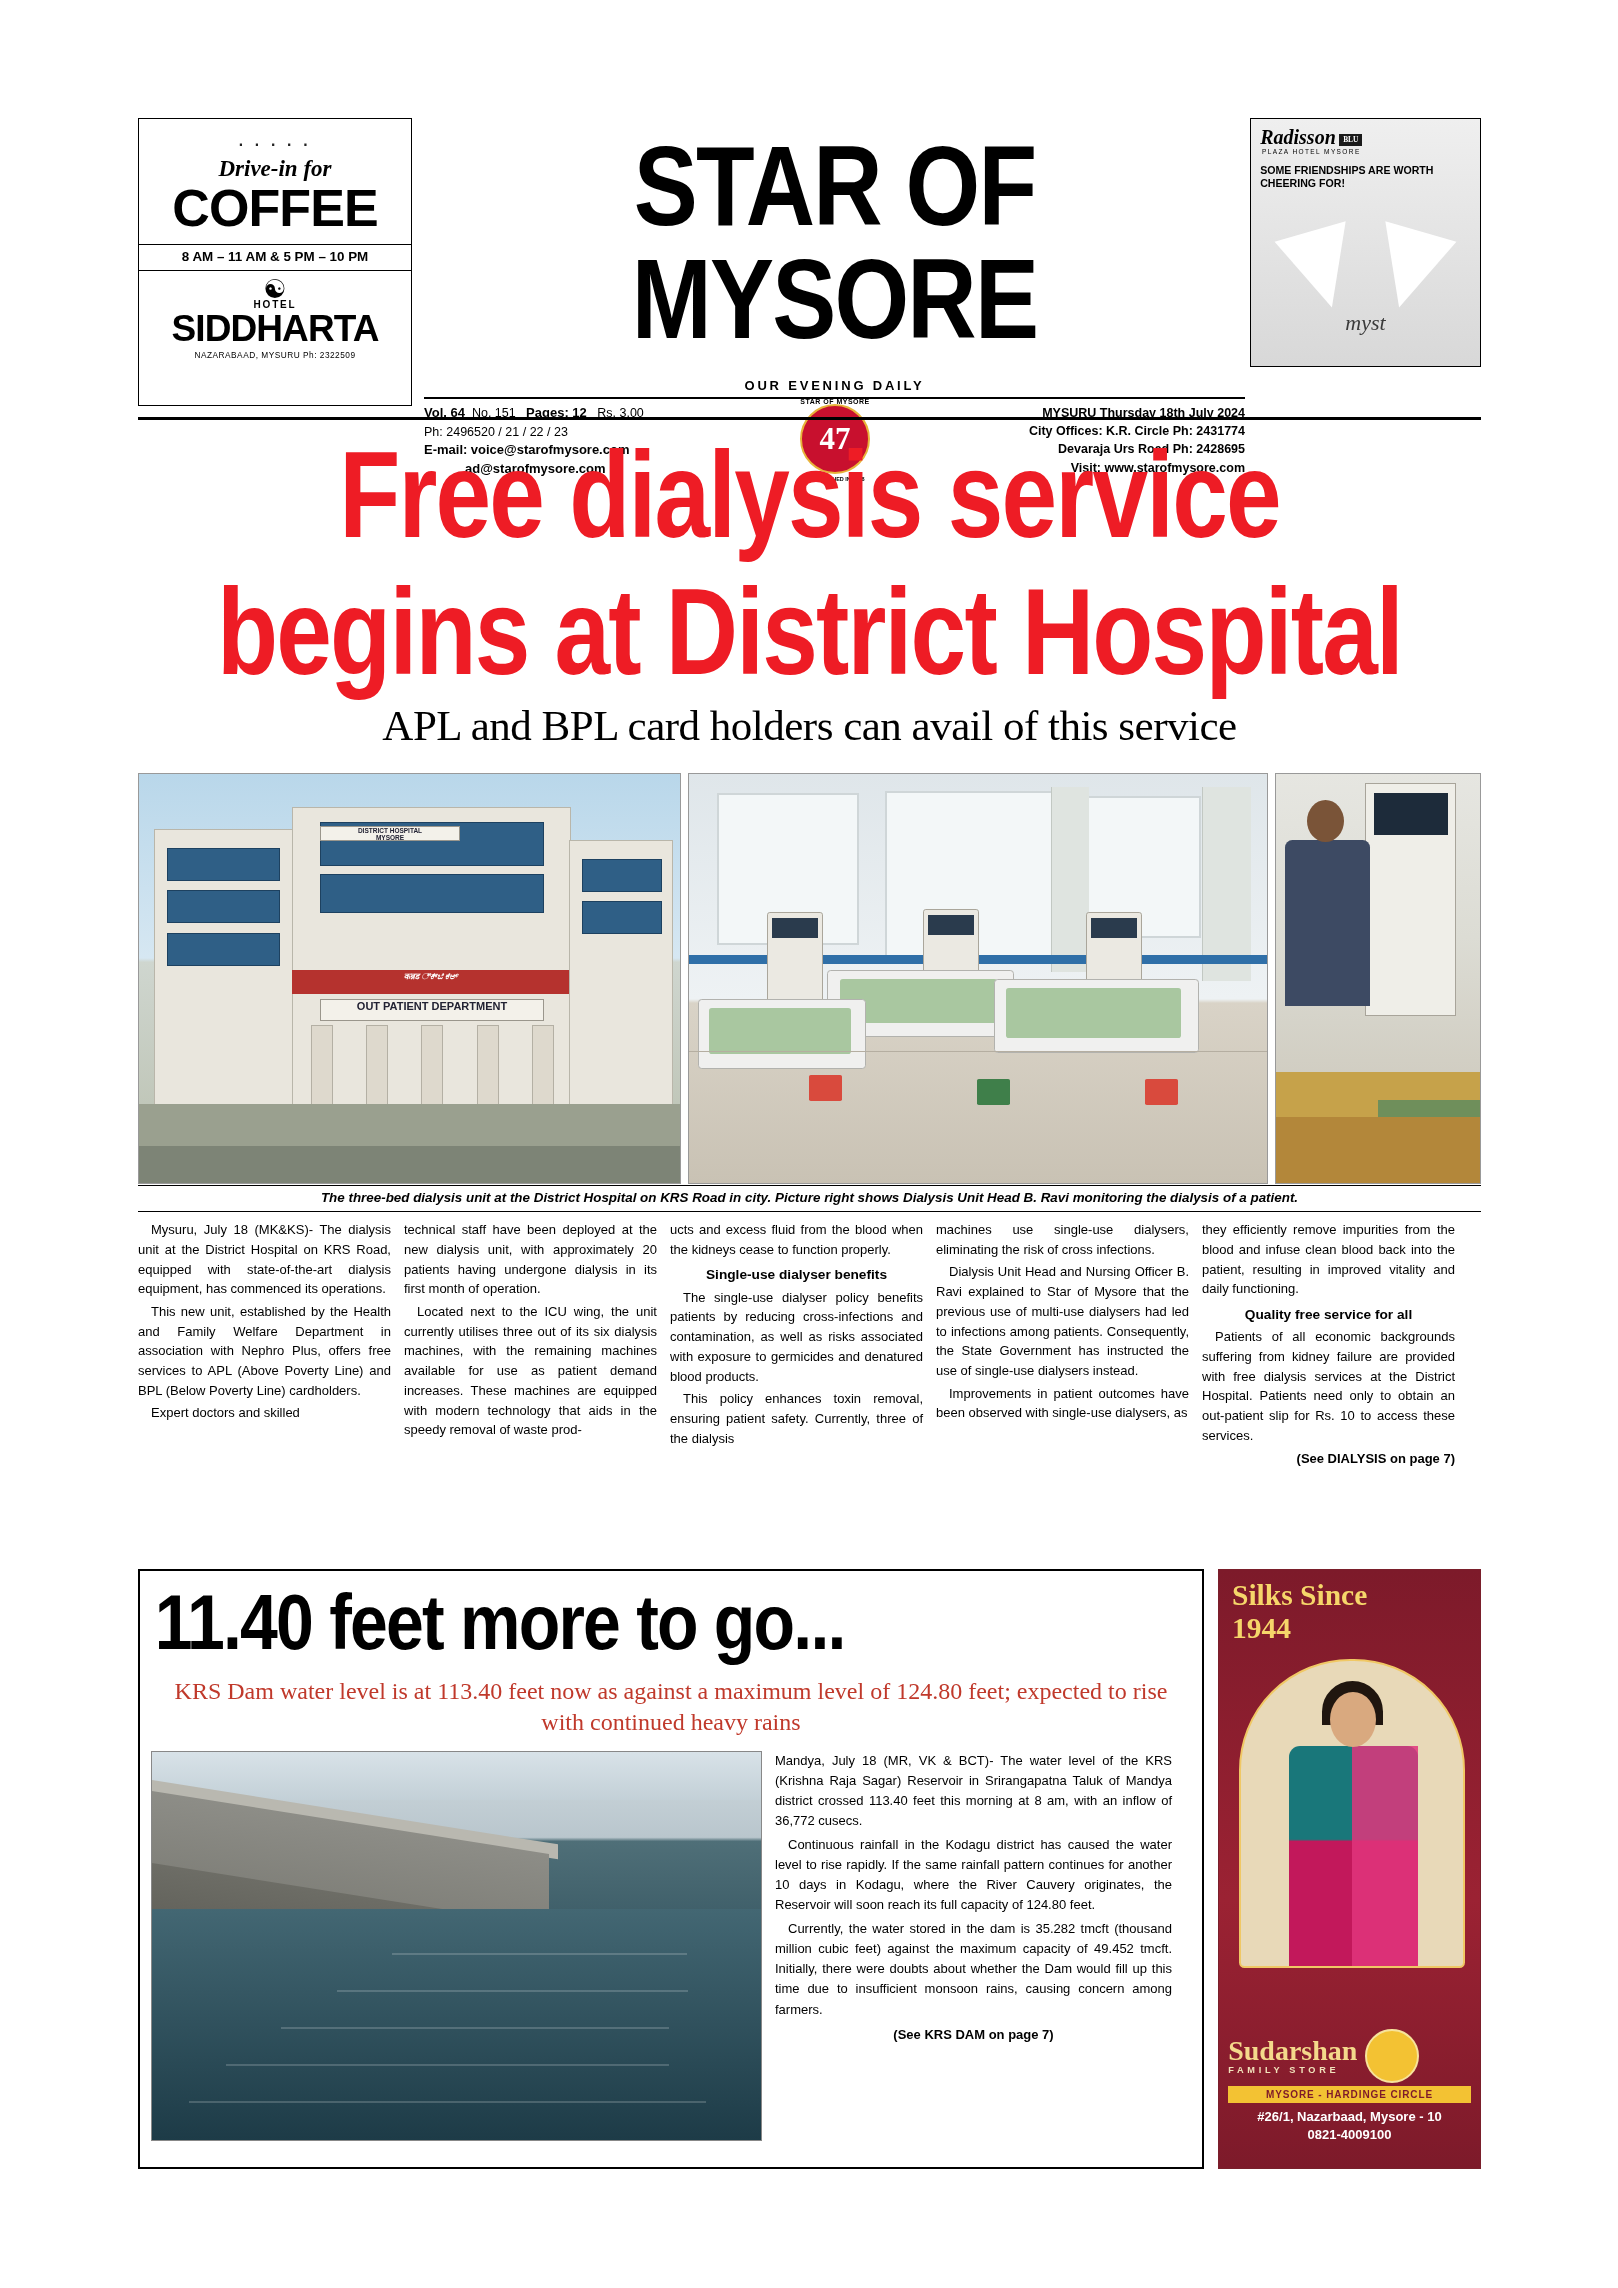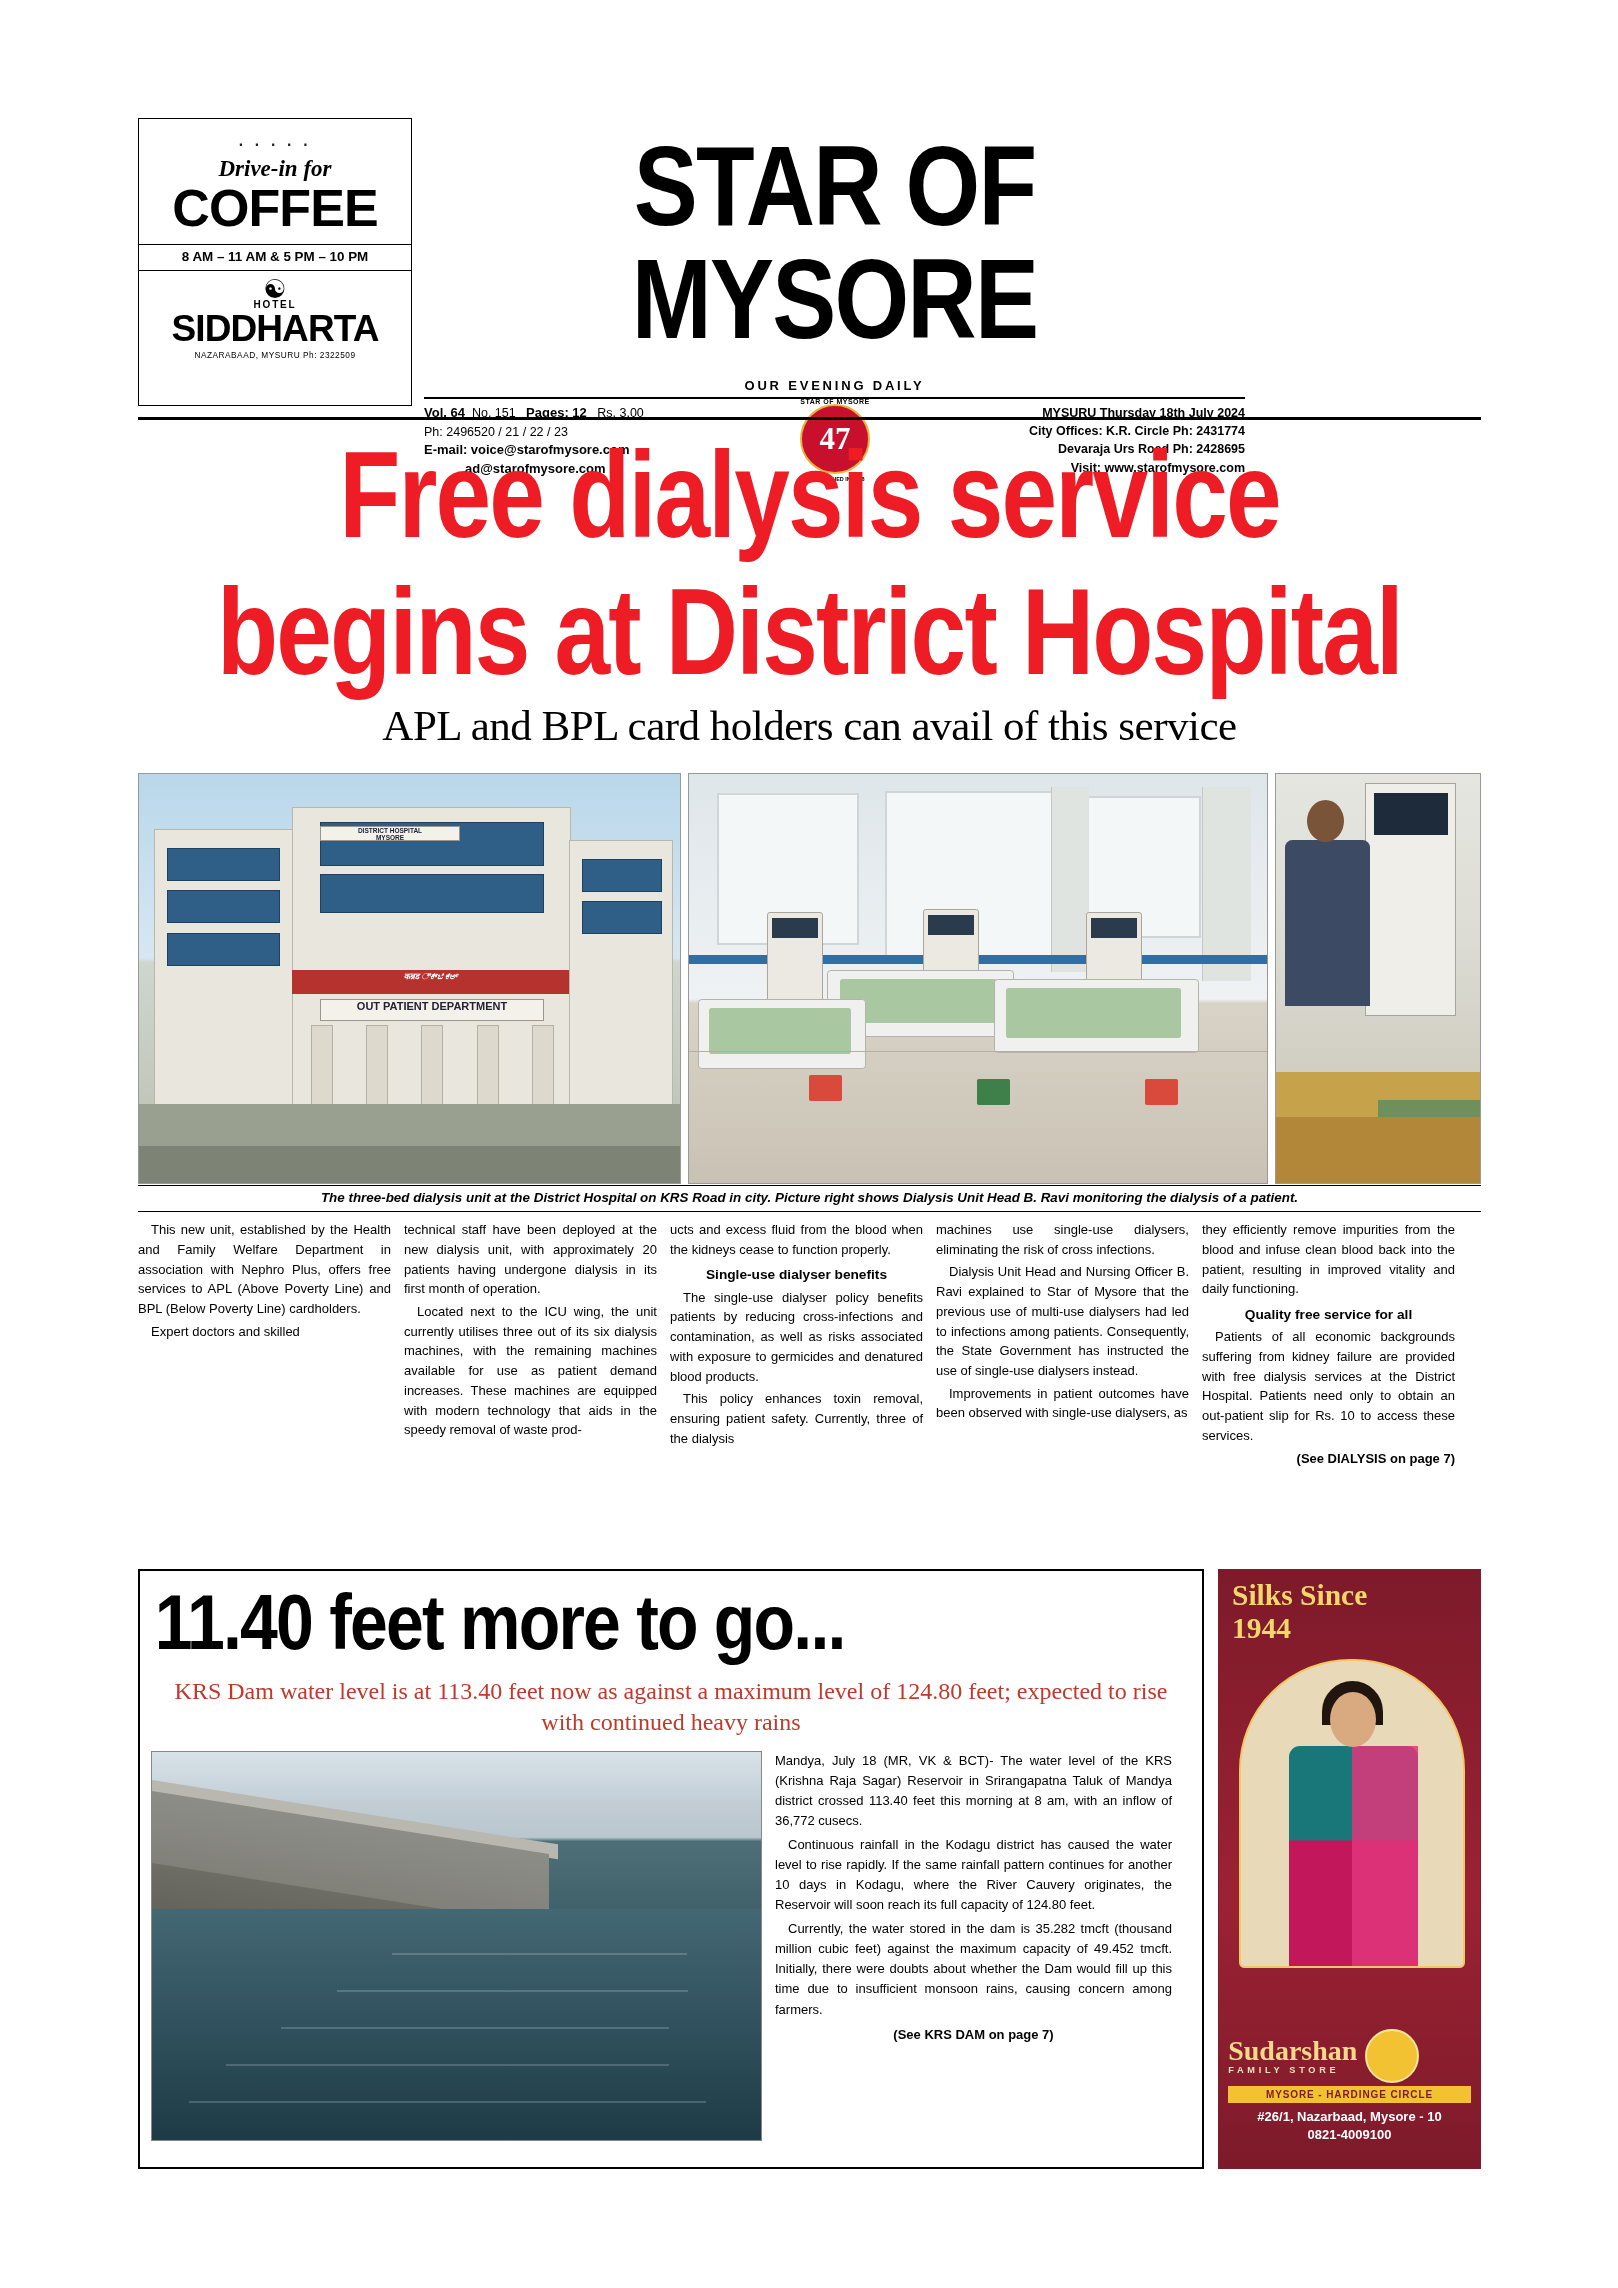--- a/index.html
+++ b/index.html
@@ -767,20 +767,32 @@
 
         <div class="mast-right">
           <div>MYSURU Thursday 18th July 2024</div>
           <div>City Offices: K.R. Circle  Ph: 2431774</div>
           <div>Devaraja Urs Road  Ph: 2428695</div>
           <div>Visit: www.starofmysore.com</div>
         </div>
       </div>
     </div>
 
+    <div class="radisson-ad">
+      <div class="rad-logo">
+        <span>Radisson</span><span class="rad-badge">BLU</span>
+      </div>
+      <div class="rad-sub">PLAZA HOTEL MYSORE</div>
+      <div class="rad-tag">SOME FRIENDSHIPS ARE WORTH CHEERING FOR!</div>
+      <div class="rad-glasses">
+        <div class="g left"></div>
+        <div class="g right"></div>
+      </div>
+      <div class="rad-myst">myst</div>
+    </div>
   </div>
 
   <div class="hdr-rule"></div>
 
   <div class="headline">
     <div>Free dialysis service</div>
     <div>begins at District Hospital</div>
   </div>
   <div class="subheadline">APL and BPL card holders can avail of this service</div>
 
@@ -856,20 +868,21 @@
     </div>
   </div>
 
   <div class="caption-rule-top"></div>
   <div class="photo-caption">The three-bed dialysis unit at the District Hospital on KRS Road in city. Picture right shows Dialysis Unit Head B. Ravi monitoring the dialysis of a patient.</div>
   <div class="caption-rule-bot"></div>
 
   <div class="body-cols">
 
     <div class="col">
+      <p>Mysuru, July 18 (MK&amp;KS)- The dialysis unit at the District Hospital on KRS Road, equipped with state-of-the-art dialysis equipment, has commenced its operations.</p>
       <p>This new unit, established by the Health and Family Welfare Department in association with Nephro Plus, offers free services to APL (Above Poverty Line) and BPL (Below Poverty Line) cardholders.</p>
       <p>Expert doctors and skilled</p>
     </div>
 
     <div class="col">
       <p class="noind">technical staff have been deployed at the new dialysis unit, with approximately 20 patients having undergone dialysis in its first month of operation.</p>
       <p>Located next to the ICU wing, the unit currently utilises three out of its six dialysis machines, with the remaining machines available for use as patient demand increases. These machines are equipped with modern technology that aids in the speedy removal of waste prod-</p>
     </div>
 
     <div class="col">

